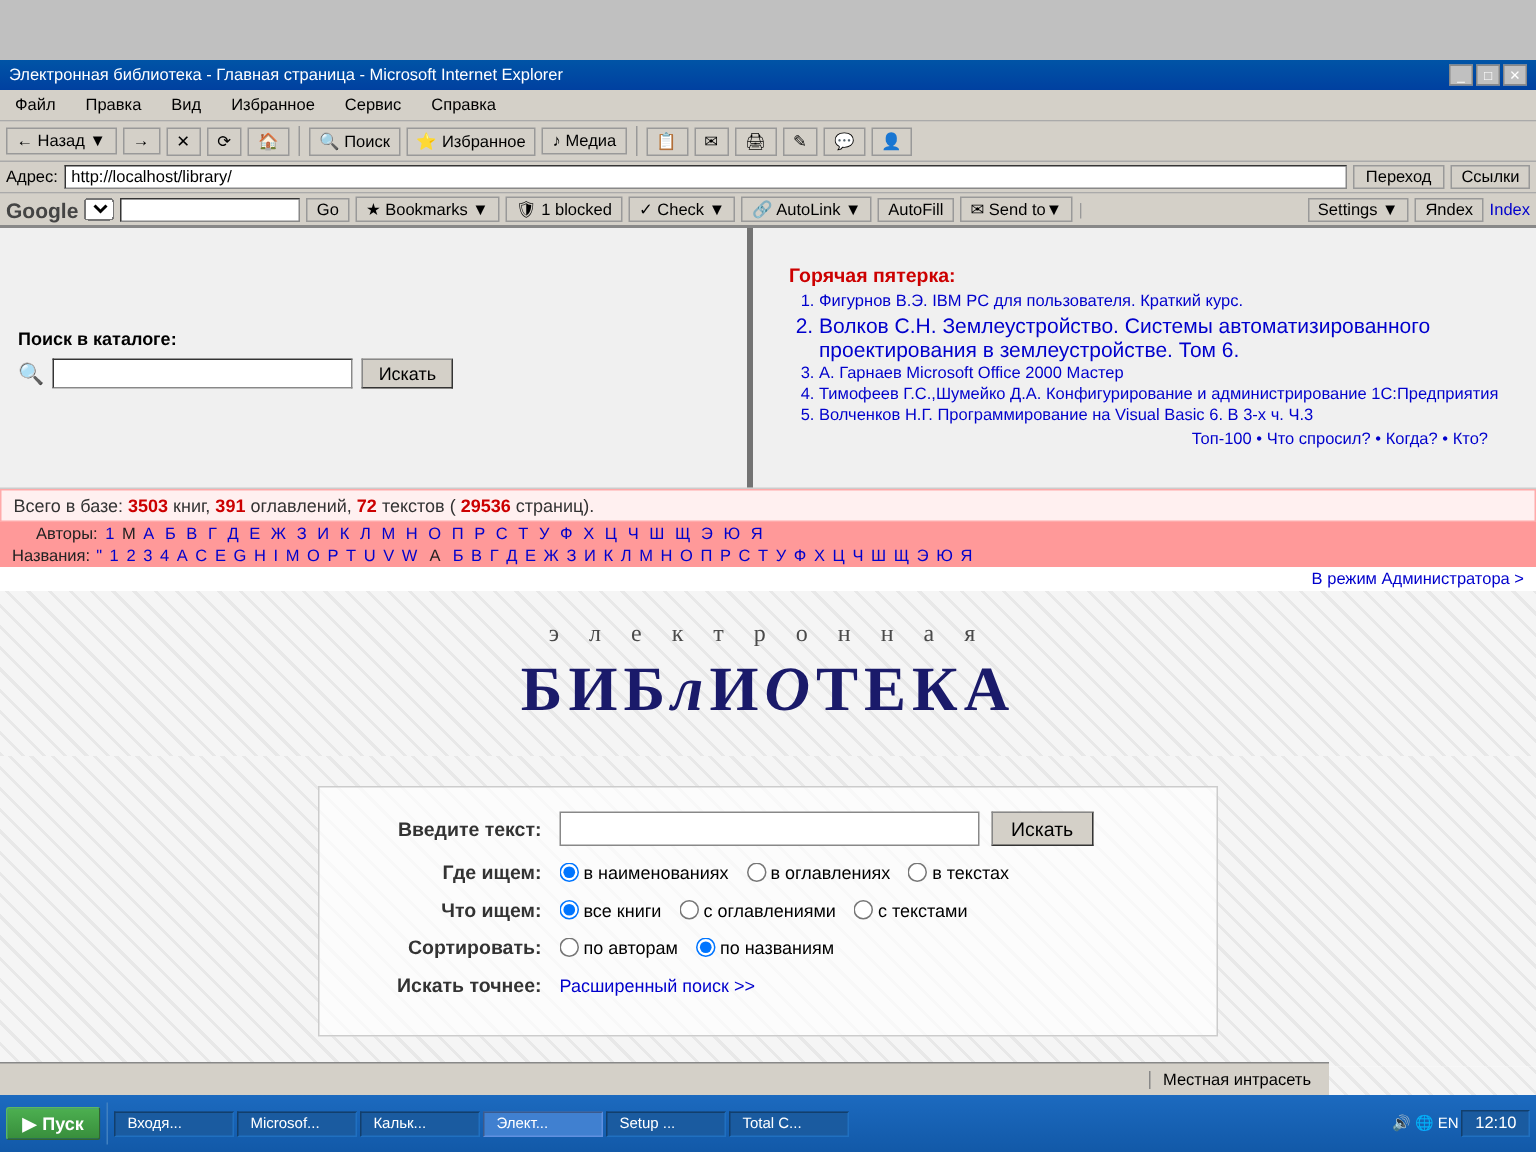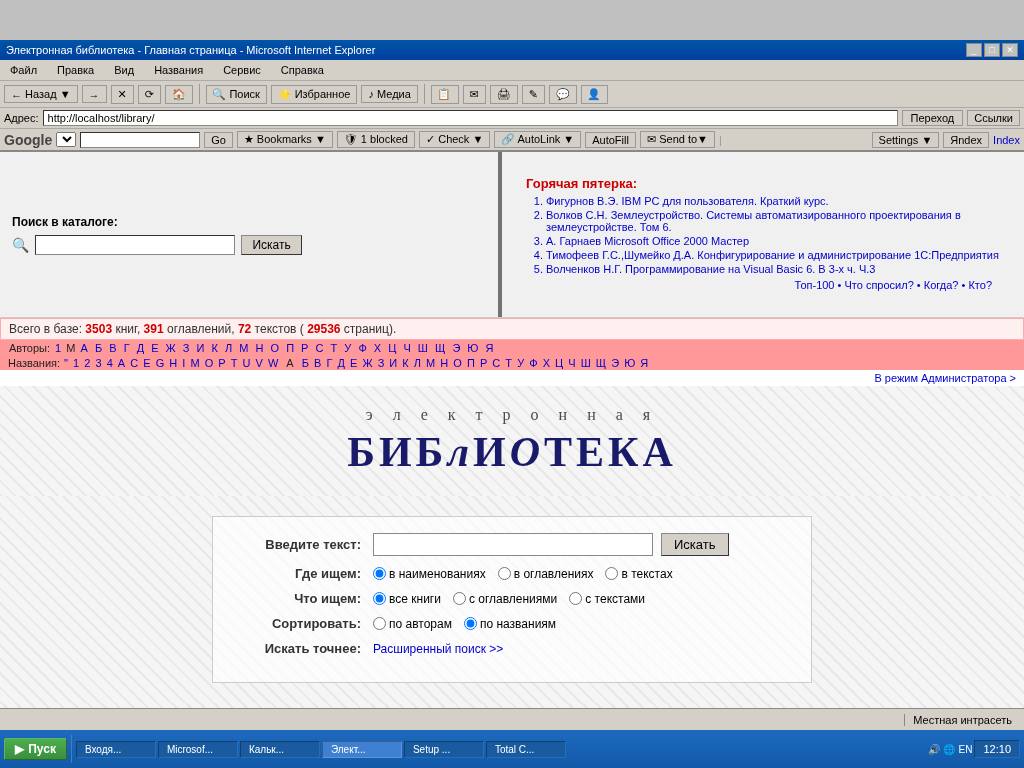--- a/index.html
+++ b/index.html
@@ -216,21 +216,21 @@
       border: 1px solid #ffaaaa;
       padding: 3px 8px;
       font-size: 12px;
       color: #333;
     }
     .stats-highlight { color: #cc0000; font-weight: bold; }
 
     
     .authors-bar {
       background: #ff9999;
-      padding: 2px 9px;
+      padding: 2px 24px;
       font-size: 11px;
       color: #222;
     }
     .names-bar {
       background: #ff9999;
       padding: 1px 8px;
       font-size: 11px;
       color: #222;
     }
 
@@ -332,21 +332,21 @@
       border-top: 1px solid #888;
       padding: 2px 4px;
       display: flex;
       align-items: center;
       justify-content: space-between;
       font-size: 11px;
       height: 22px;
       position: fixed;
       bottom: 38px;
       left: 0;
-      width: 1024px;
+      width: 886px;
     }
     .status-left { display: flex; align-items: center; gap: 4px; }
     .status-right {
       background: #d4d0c8;
       border-left: 1px solid #888;
       padding: 0 8px;
       font-size: 11px;
     }
 
     
@@ -447,21 +447,21 @@
     <div class="title-btn">_</div>
     <div class="title-btn">□</div>
     <div class="title-btn">✕</div>
   </div>
 </div>
 
 <div class="menu-bar">
   <span class="menu-item">Файл</span>
   <span class="menu-item">Правка</span>
   <span class="menu-item">Вид</span>
-  <span class="menu-item">Названия</span>
+  <span class="menu-item">Избранное</span>
   <span class="menu-item">Сервис</span>
   <span class="menu-item">Справка</span>
 </div>
 
 <div class="toolbar">
   <button class="tb-btn">← Назад ▼</button>
   <button class="tb-btn">→</button>
   <button class="tb-btn">✕</button>
   <button class="tb-btn">⟳</button>
   <button class="tb-btn">🏠</button>
@@ -513,21 +513,21 @@
       <div class="search-row">
         <span class="search-icon-small">🔍</span>
         <input class="search-field" type="text" style="">
         <button class="search-btn">Искать</button>
       </div>
     </div>
     <div class="hot-five">
       <div class="hot-five-title">Горячая пятерка:</div>
       <ol>
         <li style="cursor:pointer; color:#0000cc; font-size:11px;">Фигурнов В.Э. IBM PC для пользователя. Краткий курс.</li>
-        <li style="cursor:pointer; color:#0000cc; font-size:11px;">Волков С.Н. Землеустройство. Системы автоматизированного проектирования в землеустройстве. Том 6.</li>
+        <li style="cursor:pointer; color:#0000cc; font-size:14px;">Волков С.Н. Землеустройство. Системы автоматизированного проектирования в землеустройстве. Том 6.</li>
         <li style="cursor:pointer; color:#0000cc; font-size:11px;">А. Гарнаев Microsoft Office 2000 Мастер</li>
         <li style="cursor:pointer; color:#0000cc; font-size:11px;">Тимофеев Г.С.,Шумейко Д.А. Конфигурирование и администрирование 1С:Предприятия</li>
         <li style="cursor:pointer; color:#0000cc; font-size:11px;">Волченков Н.Г. Программирование на Visual Basic 6. В 3-х ч. Ч.3</li>
       </ol>
       <div class="hot-links">
         <a>Топ-100</a>
         <span> • </span>
         <a>Что спросил?</a>
         <span> • </span>
         <a>Когда?</a>

